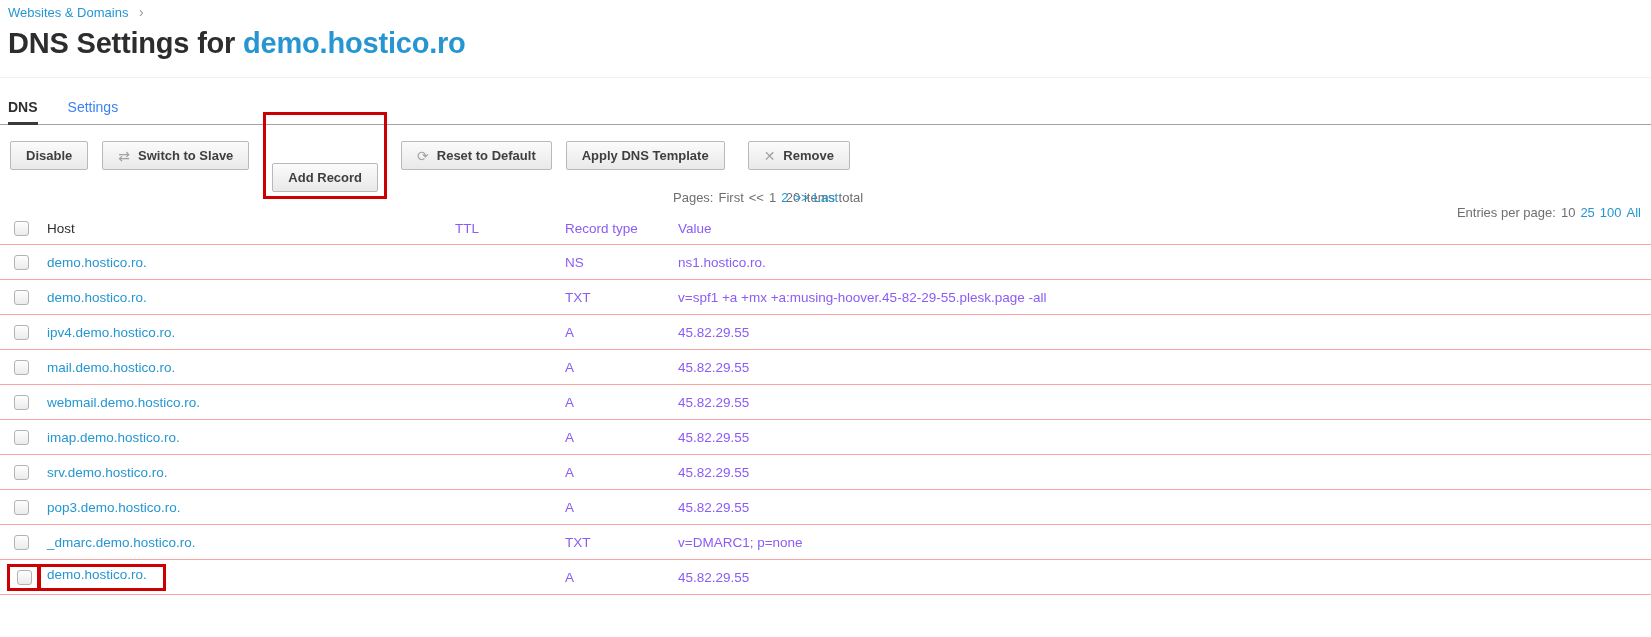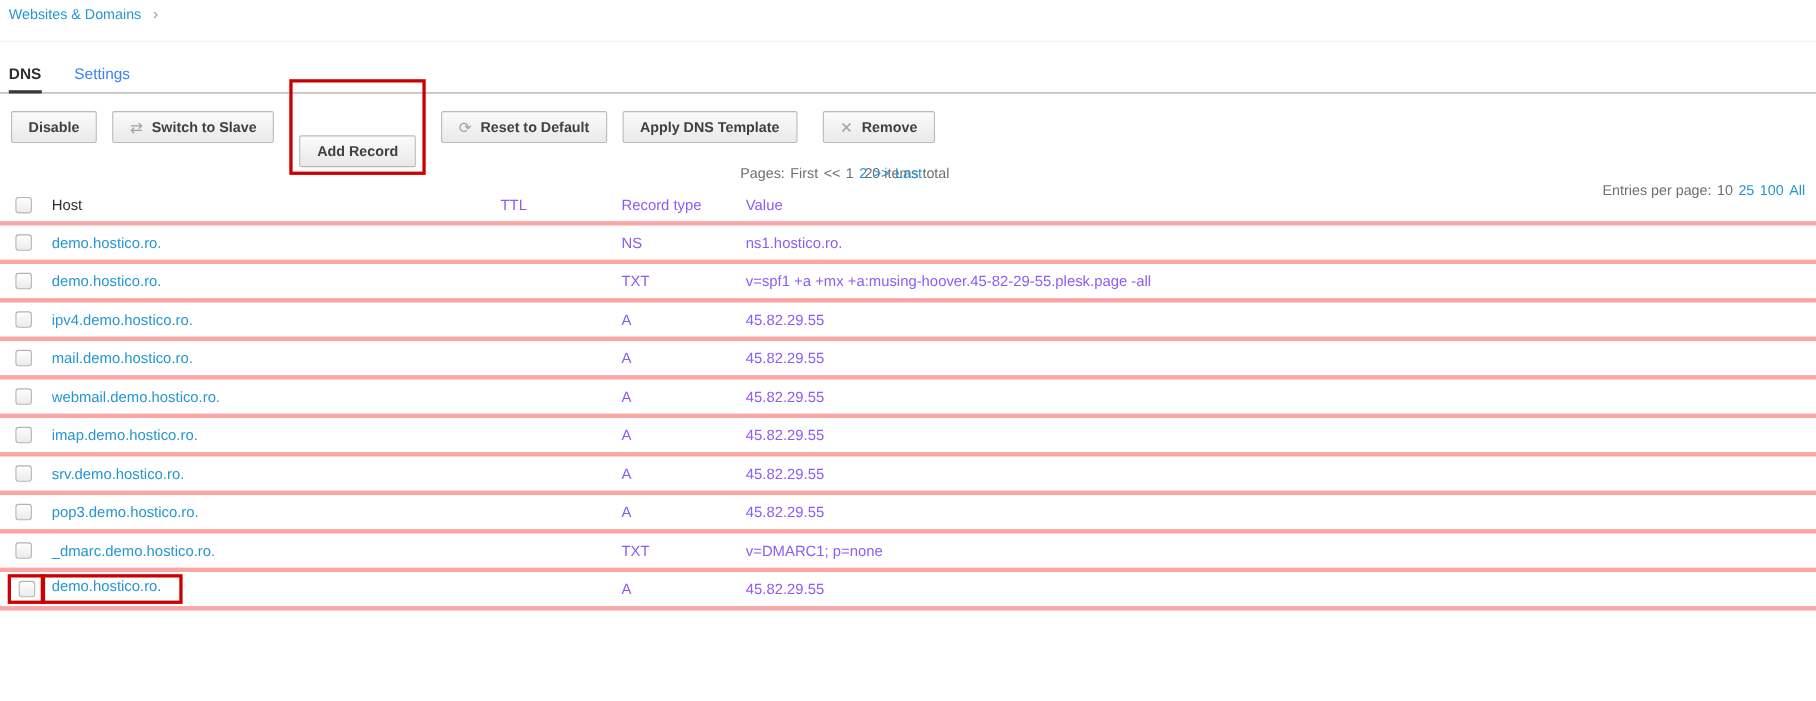--- a/index.html
+++ b/index.html
@@ -45,21 +45,21 @@
   
   .list-info{position:relative;margin-top:12px;padding:0 10px 0 8px;height:20px;display:flex;align-items:center;font-size:13px;flex-direction:column;}
   .pagination{position:absolute;left:673px;white-space:nowrap;}
   .entries{margin-left:auto;white-space:nowrap;}
   .item{margin-left:5px;}
 
   
   .table{margin-top:2px;font-size:13.5px;}
   .thead,.trow{
     display:grid;grid-template-columns:37px 408px 110px 113px 1fr;
-    align-items:center;padding:0 10px;border-bottom:4px solid #fca5a5;
+    align-items:center;padding:0 10px;border-bottom:1px solid #fca5a5;
   }
   .thead{height:33px;color:#2e2e2e;}
   .trow{height:35px;}
   .col-check{width:37px;display:flex;align-items:center;}
   .checkbox{
     width:15px;height:15px;border:1px solid #b3b3b3;border-radius:3px;
     background:linear-gradient(#fefefe,#ebebeb);margin-left:4px;cursor:pointer;flex:none;
   }
   .host-wrap{display:inline-flex;}
   .col-ttl,.col-type,.col-value{color:#8b5cf6;}
@@ -75,20 +75,24 @@
 </head>
 <body>
 
 <div class="page">
 
   <div class="page-header">
     <div class="breadcrumb">
       <a class="link">Websites &amp; Domains</a>
       <span class="crumb-sep">›</span>
     </div>
+    <h1 class="title">
+      <span>DNS Settings for</span>
+      <span class="domain">demo.hostico.ro</span>
+    </h1>
   </div>
 
   <div class="tabbar">
     <div class="tab active">DNS</div>
     <div class="tab">Settings</div>
   </div>
 
   <div class="toolbar">
       <button class="btn">
         <span>Disable</span>

